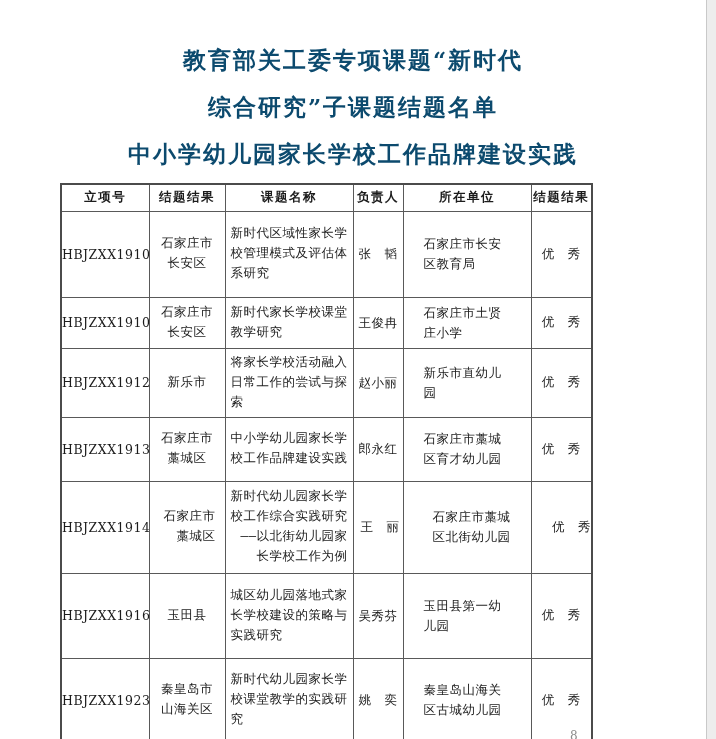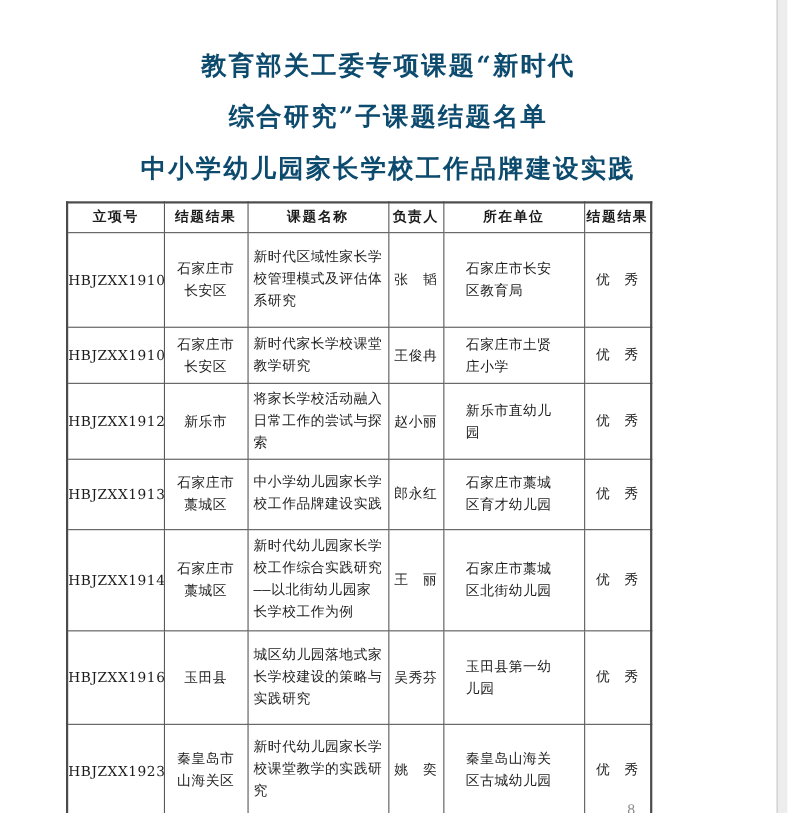--- a/index.html
+++ b/index.html
@@ -52,25 +52,25 @@
     height: 27px;
     font-weight: bold;
     text-align: center;
     letter-spacing: 1.5px;
     padding: 2px 0;
   }
   tbody tr:nth-child(1) td { height: 86px; }
   tbody tr:nth-child(2) td { height: 51px; }
   tbody tr:nth-child(3) td { height: 66px; }
   tbody tr:nth-child(4) td { height: 64px; }
-  tbody tr:nth-child(5) td { height: 92px; }
+  tbody tr:nth-child(5) td { height: 92px; text-align: right; }
   tbody tr:nth-child(6) td { height: 85px; }
   tbody tr:nth-child(7) td { height: 85px; }
   td.c-id     { text-align: center; letter-spacing: 1px; font-size: 13px; }
-  td.c-dist   { text-align: center; padding: 2px 9px; line-height: 20px; }
+  td.c-dist   { text-align: center; padding: 2px 9px; line-height: 20px; font-family: Liberation Mono, monospace; }
   td.c-topic  { text-align: left;   padding: 4px 5px;  line-height: 20px; font-family: Liberation Mono, monospace; }
   td.c-leader { text-align: center; padding: 2px 3px;  line-height: 20px; }
   td.c-unit   { text-align: left;   padding: 4px 20px;  line-height: 20px; }
   td.c-result { text-align: center; letter-spacing: 1px; }
   .page-mark {
     position: absolute;
     left: 570px;
     top: 729px;
     font-size: 12px;
     color: #8a8a8a;

